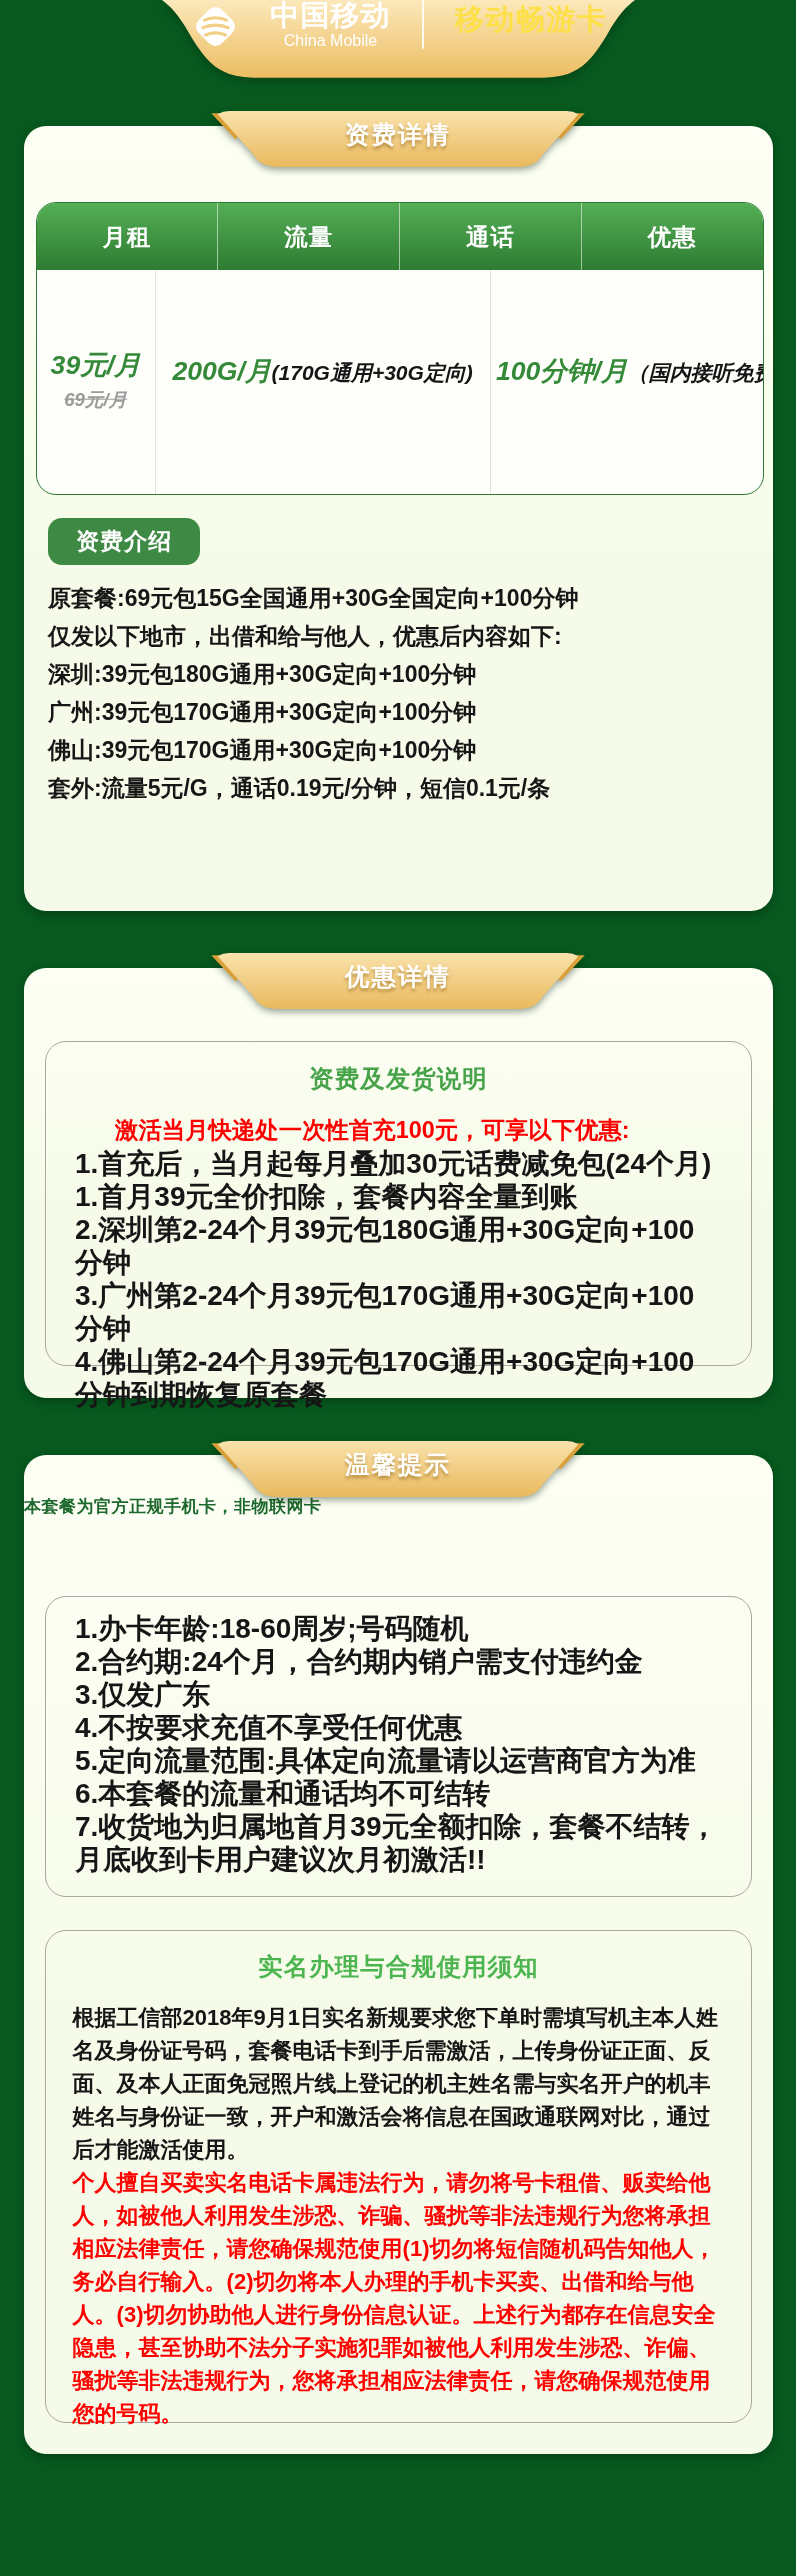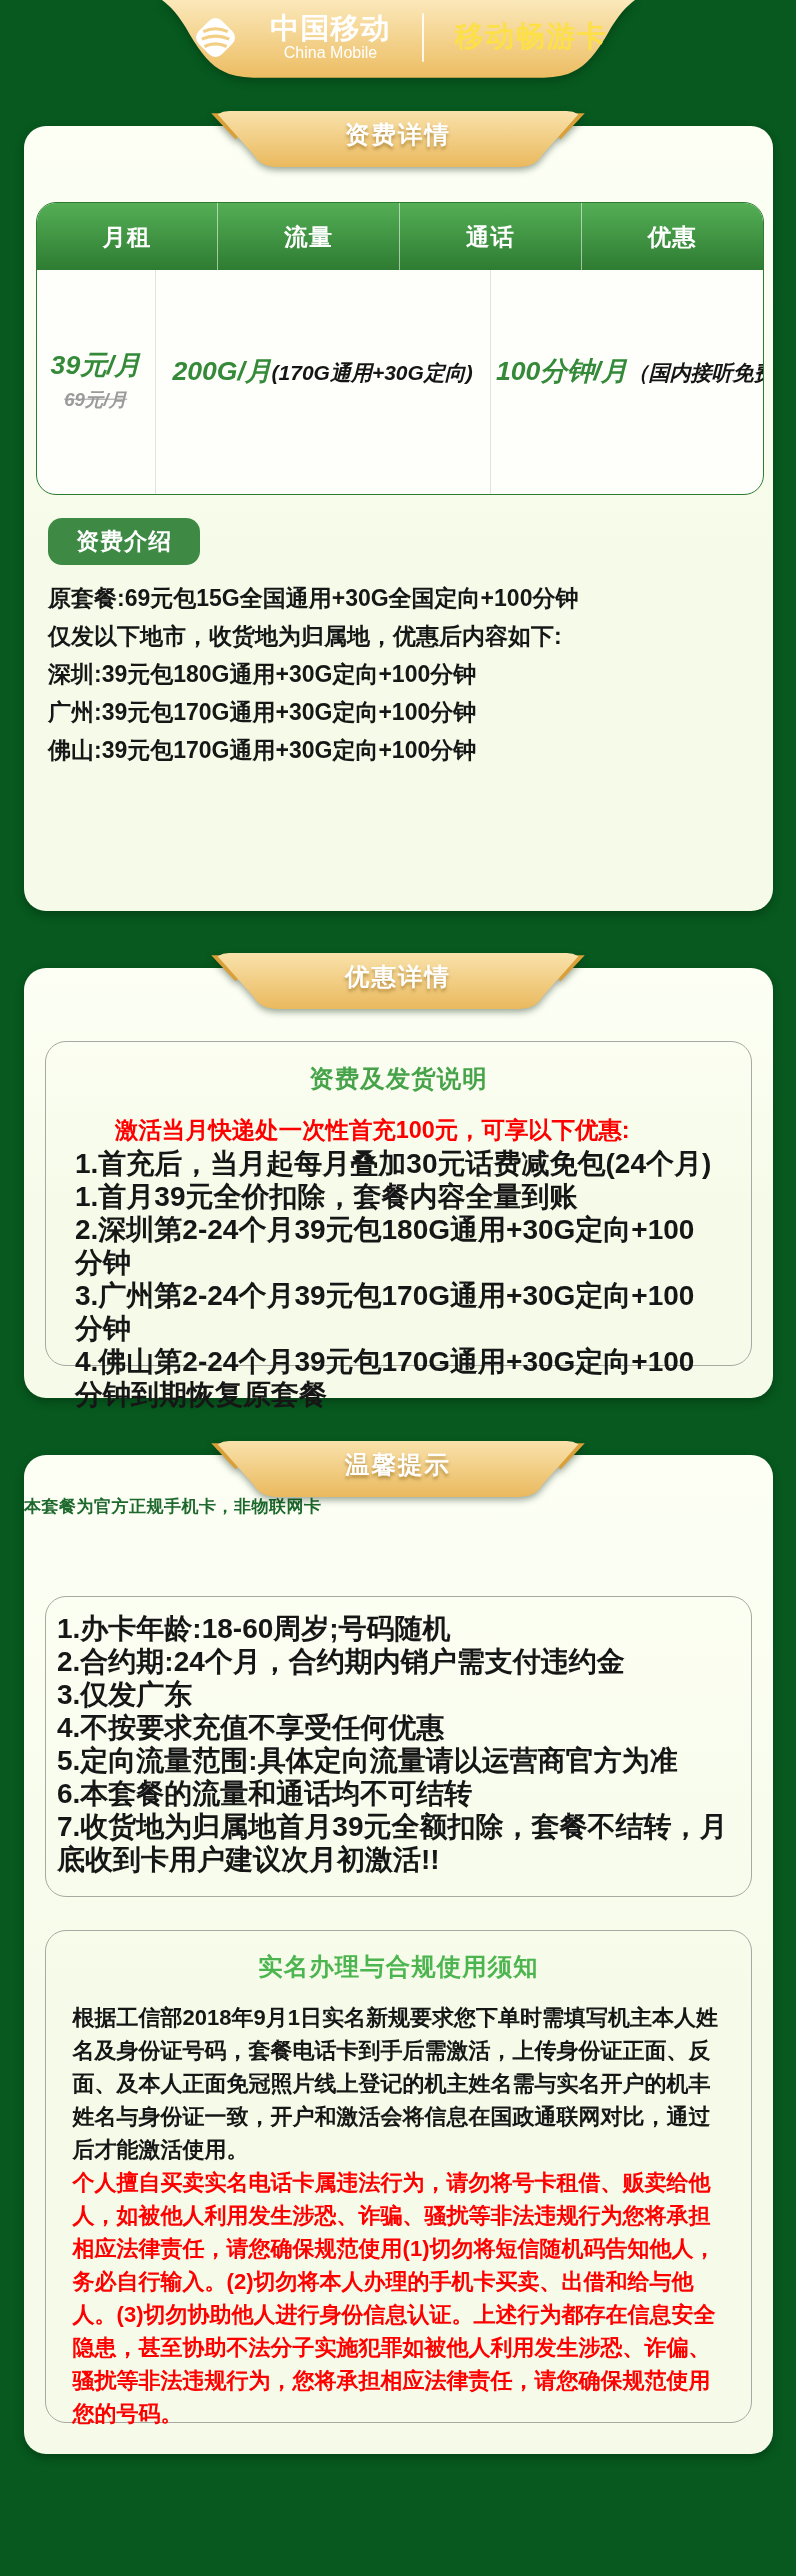--- a/index.html
+++ b/index.html
@@ -7,21 +7,21 @@
   #page{
     position:relative;width:797px;height:2576px;margin:0 auto;
     background:var(--page_bg,#07591f);
     font-family:"Liberation Sans","DejaVu Sans",sans-serif;
     font-weight:700;overflow:hidden;color:var(--text_black,#1c1c1c);
   }
   
   .topbar{position:absolute;left:162px;top:0;width:473px;height:80px;z-index:5;
     filter:drop-shadow(0 3.7px 4.8px rgba(0,40,10,.45));}
   .topbar svg.shape{position:absolute;inset:0;width:100%;height:100%;}
-  .topbar-content{position:absolute;inset:0;display:flex;align-items:center;justify-content:center;gap:28px;padding-bottom:5.3px;}
+  .topbar-content{position:absolute;inset:0;display:flex;align-items:flex-start;justify-content:center;gap:28px;padding-bottom:5.3px;}
   .logo{width:53px;height:53px;flex:0 0 auto;}
   .brand{display:flex;flex-direction:column;align-items:center;line-height:1.05;color:#fff;}
   .brand-cn{font-size:29px;letter-spacing:1.1px;}
   .brand-en{font-size:16px;font-weight:400;margin-top:2.1px;}
   .vdiv{width:1.6px;height:49px;background:rgba(255,255,255,.85);border-radius:1.1px;margin:0 3.2px;}
   .product{font-size:29px;color:#fde047;letter-spacing:1.6px;}
   
   .ribbon{position:absolute;left:207px;width:382px;height:58px;z-index:4;
     filter:drop-shadow(0 3.2px 3.7px rgba(0,30,8,.4));}
   .ribbon svg{position:absolute;inset:0;width:100%;height:100%;}
@@ -59,21 +59,21 @@
   .footnote{position:absolute;top:849px;left:0;right:0;text-align:center;
     font-size:18px;color:var(--footnote_green,#2c6b2f);}
   
   .inner-box{position:absolute;left:21px;right:21px;border:1.6px solid #a8a9a2;border-radius:21px;}
   .box-title{text-align:center;font-size:24.4px;letter-spacing:1.1px;line-height:30px;color:var(--title_green,#47a34a);}
   .highlight{margin-top:20px;font-size:23.4px;line-height:33px;color:var(--alert_red,#fe0000);margin-left:40px;}
   .item-list{font-size:28px;line-height:33px;color:#161616;}
   .boxA{top:73px;height:325px;padding:22px 29px;}
   .boxA .item-list{margin-top:0;}
   .card3-title{margin-top:40px;text-align:left;font-size:17px;letter-spacing:0.5px;color:var(--dark_green_title,#1d682c);}
-  .boxB{top:141px;height:301px;padding:15px 11px;}
+  .boxB{top:141px;height:301px;padding:15px 29px;}
   .boxC{top:475px;bottom:31px;padding:21px 26.6px;}
   .boxC .box-title{color:var(--brand_title_green,#4cb54f);}
   .para{margin-top:19px;font-size:22px;line-height:33px;text-align:left;}
   .para-black{color:#161616;}
   .para-red{color:var(--alert_red,#fe0000);}
 </style>
 </head>
 <body>
 
 <svg width="0" height="0" style="position:absolute">
@@ -140,24 +140,25 @@
         <div class="td td3">
           <div class="cellrow">
             <span class="big-green">100分钟/月</span><span class="cell-black">（国内接听免费）</span>
           </div>
         </div>
       </div>
     </div>
     <div class="badge">资费介绍</div>
     <div class="intro">
         <div>原套餐:69元包15G全国通用+30G全国定向+100分钟</div>
-        <div>仅发以下地市，收货地为归属地，优惠后内容如下:</div>
+        <div>仅发以下地市，出借和给与他人，优惠后内容如下:</div>
         <div>深圳:39元包180G通用+30G定向+100分钟</div>
         <div>广州:39元包170G通用+30G定向+100分钟</div>
         <div>佛山:39元包170G通用+30G定向+100分钟</div>
+        <div>套外:流量5元/G，通话0.19元/分钟，短信0.1元/条</div>
       </div>
     <div class="footnote">*具体活动规则以产品实际为准，有问题可咨询客服</div>
   </div>
   <div class="ribbon" style="top:110px;">
     <svg viewBox="0 0 720 110" preserveAspectRatio="none">
       <path d="M8 6 L92 6 L54 56 Z" fill="#d99f38"></path>
       <path d="M712 6 L628 6 L666 56 Z" fill="#d99f38"></path>
       <path d="M20 8 Q30 2 42 2 H678 Q690 2 700 8 L633 84 Q620 108 587 108 H133 Q100 108 87 84 Z" fill="url(#goldr)"></path>
     </svg>
     <div class="ribbon-label">资费详情</div>

